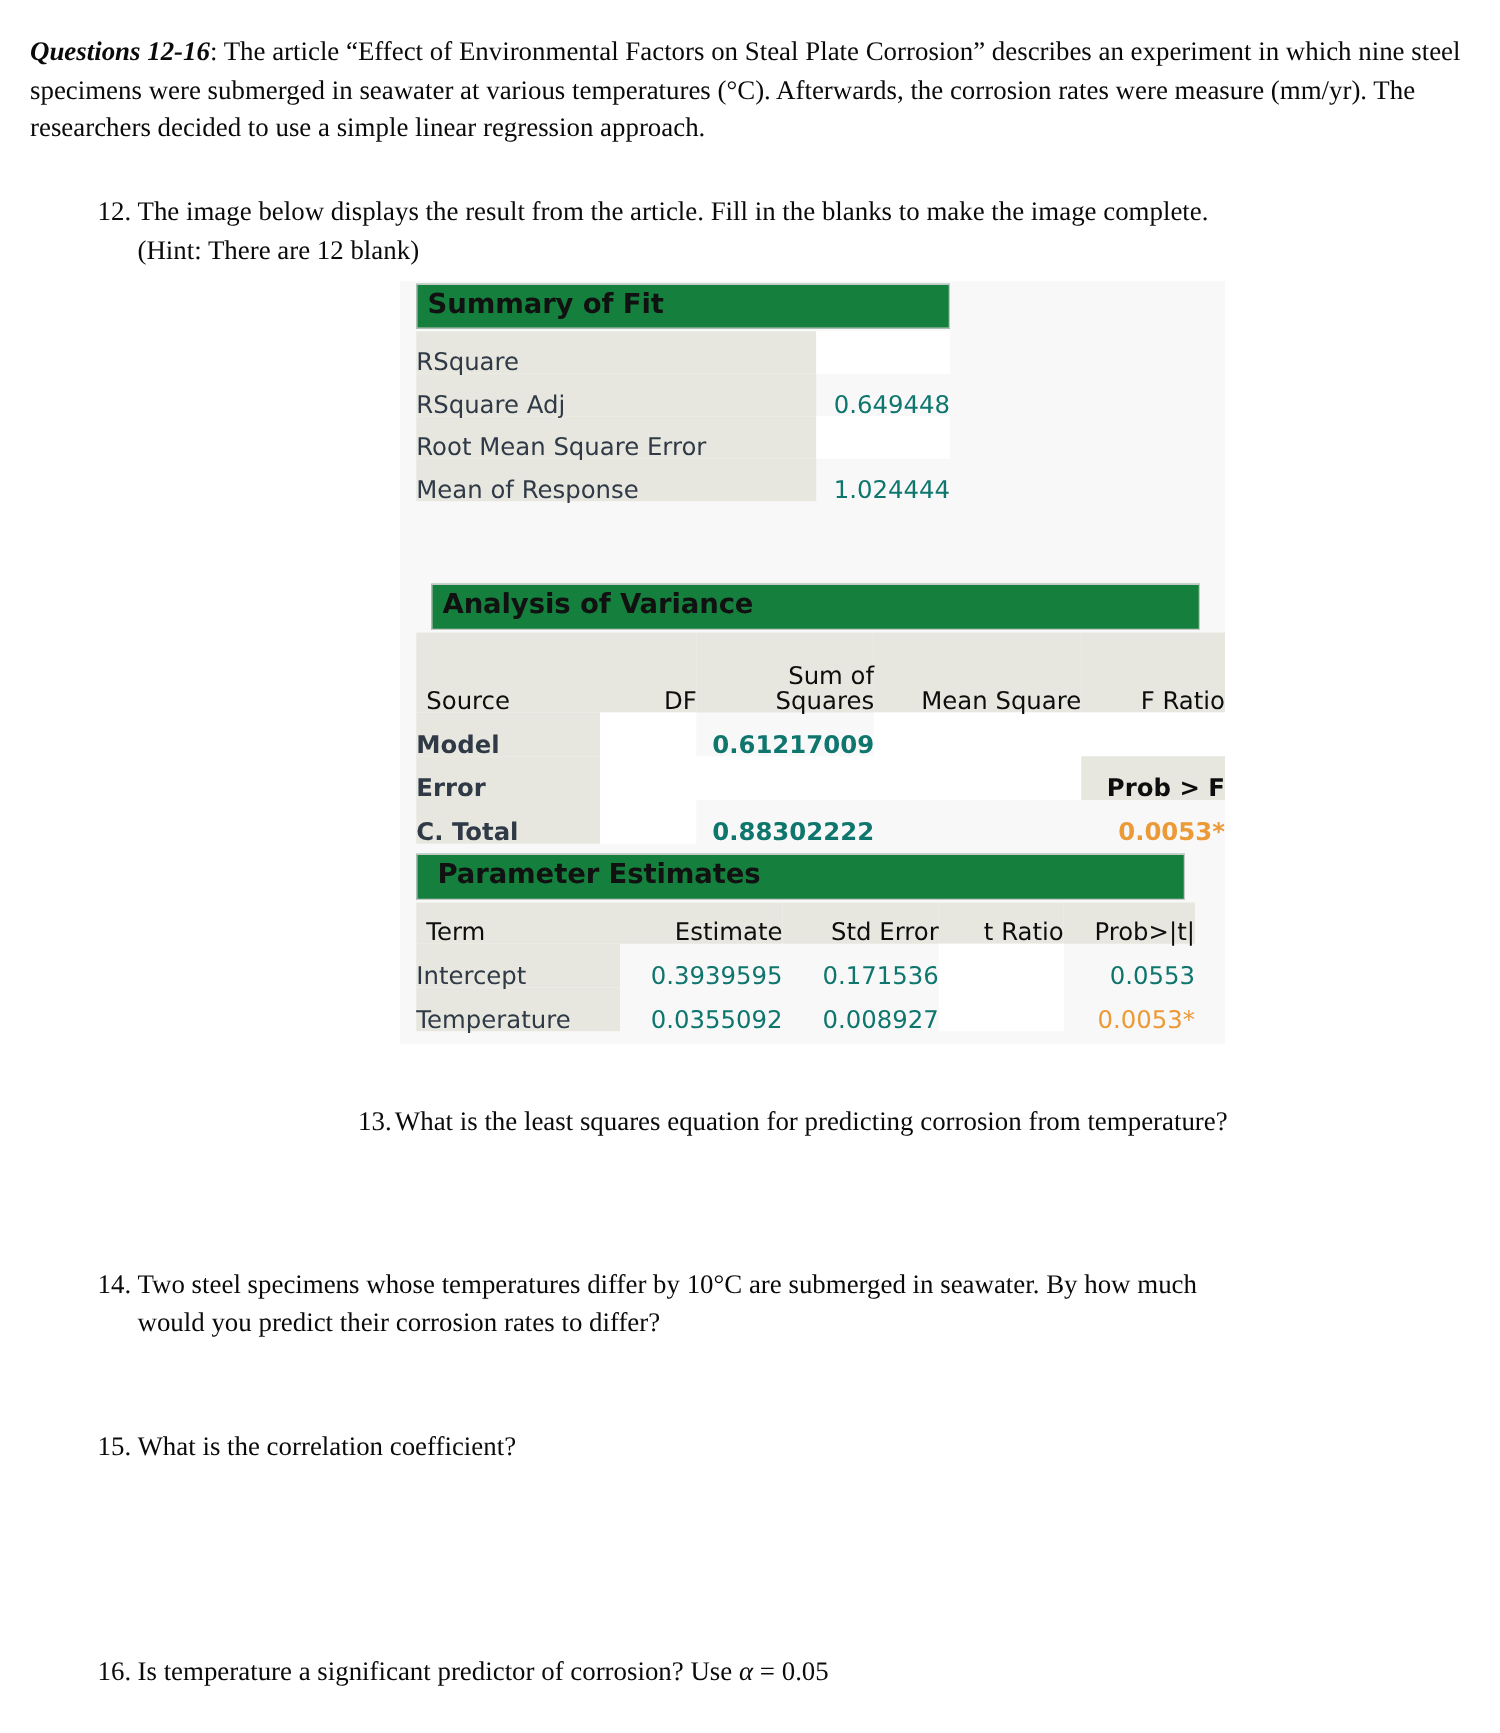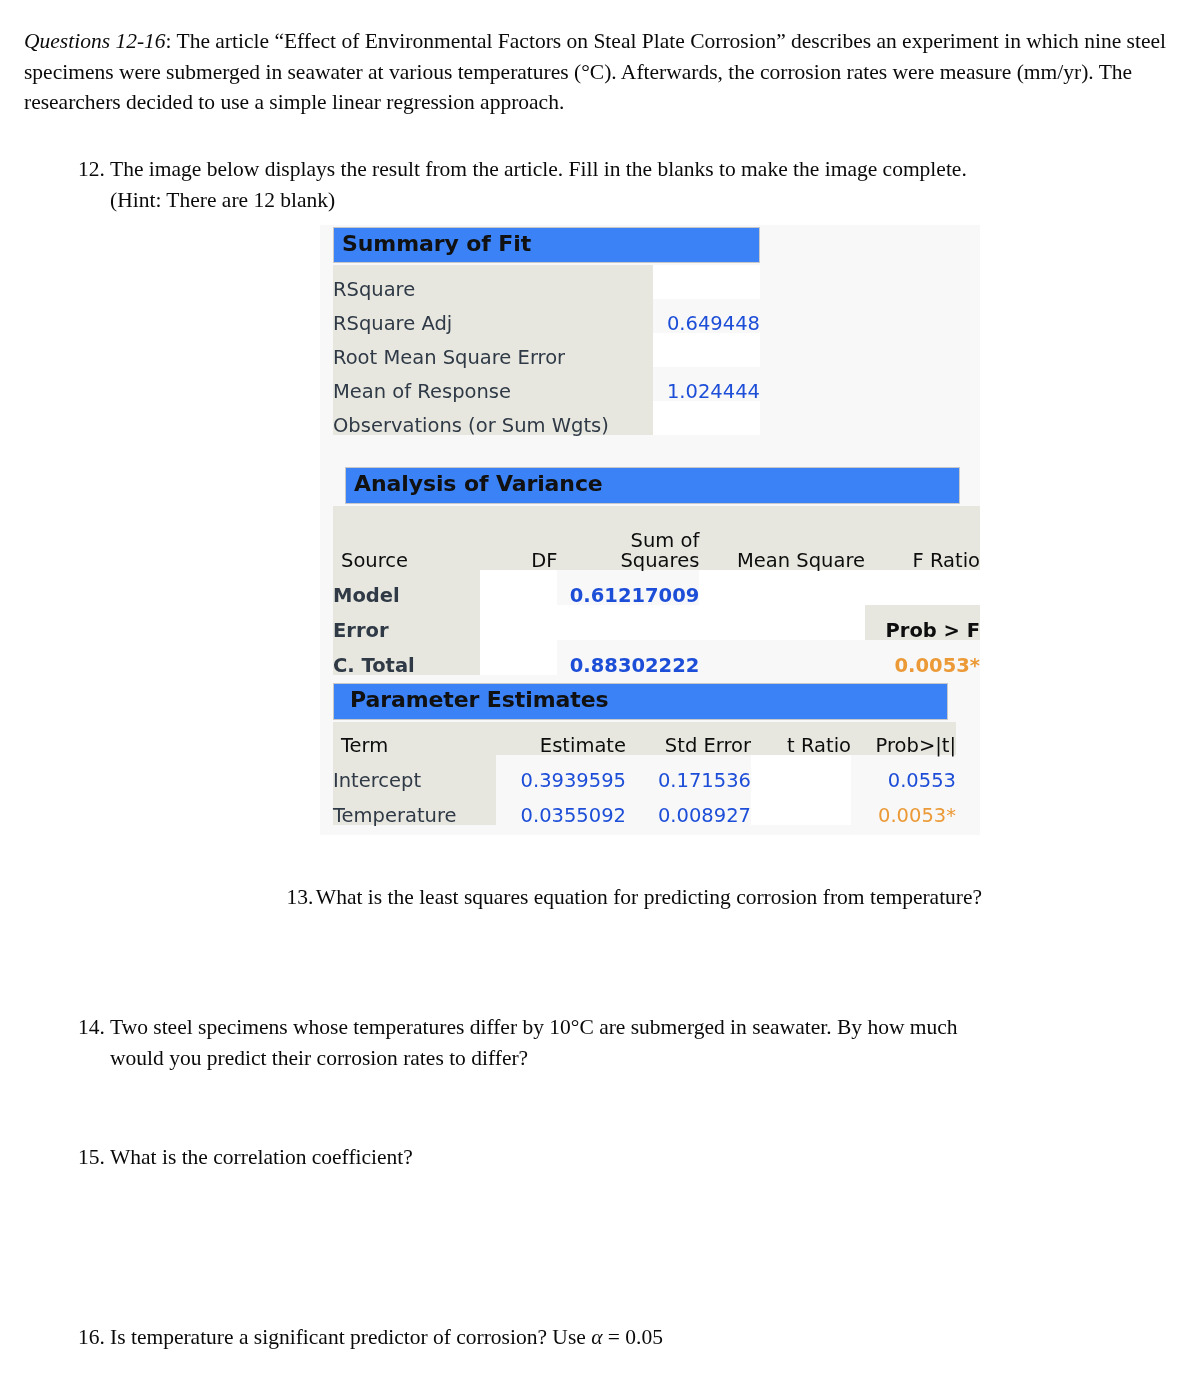--- a/index.html
+++ b/index.html
@@ -25,21 +25,21 @@
     color: #0a0a0a;
     -webkit-font-smoothing: antialiased;
   }
   .intro {
     left: 24px;
     top: 26px;
     width: 1160px;
     text-indent: 0;
   }
   .intro .lead {
-    font-weight: normal;
+    font-weight: bold;
     font-style: italic;
   }
   .q-block {
     left: 78px;
     width: 1110px;
     margin-top: 12px;
   }
   .q-block .num {
     display: inline-block;
     width: 32px;
@@ -69,21 +69,21 @@
     top: 225px;
     width: 660px;
     height: 610px;
     background: #f8f8f8;
     font-family: "DejaVu Sans", "Liberation Sans", sans-serif;
     color: #2a3440;
     font-size: 19.5px;
   }
 
   .panel-title {
-    background: #3b82f6;
+    background: #15803d;
     border: 1px solid #c8c8c8;
     font-weight: bold;
     font-size: 22px;
     color: #111111;
     padding: 3px 0 4px 8px;
     box-sizing: border-box;
     letter-spacing: -0.1px;
   }
   #sof-title   { position:absolute; left:13px;  top:2px;   width:427px; height:36px; }
   #anova-title { position:absolute; left:13px;  top:242px; width:615px; height:37px;margin-left:12px; }
@@ -97,21 +97,21 @@
   table.grid td, table.grid th {
     padding: 0;
     margin: 0;
     vertical-align: bottom;
     font-weight: normal;
     line-height: 1.0;
     white-space: nowrap;
   }
 
   .lbl   { background: #e7e7e0; color:#2f3a46; padding: 2px 6px 4px 8px; text-align:left; }
-  .valT  { background: transparent; color:#1d4ed8; padding: 2px 8px 4px 6px; text-align:right; }
+  .valT  { background: transparent; color:#0f766e; padding: 2px 8px 4px 6px; text-align:right; }
   .blank { background: #ffffff; }
   .hdr   { background: #e7e7e0; color:#0d0d0d; font-weight:bold; text-align:right; padding: 2px 8px 4px 6px; }
   .hdr.l { text-align:left; padding-left:8px; }
   .sig   { color: #eb9a37; }
   .probf { background:#e7e7e0; color:#0d0d0d; font-weight:bold; text-align:right; padding:2px 8px 4px 6px; }
 
   
   #sof { left: 13px; top: 40px; }
   #sof .lbl { width: 320px; height: 34px; }
   #sof .val, #sof .blank { width: 107px; height: 34px; }
@@ -162,24 +162,20 @@
         <td class="lbl">RSquare Adj</td>
         <td class="valT">0.649448</td>
       </tr>
       <tr>
         <td class="lbl">Root Mean Square Error</td>
         <td class="blank"></td>
       </tr>
       <tr>
         <td class="lbl">Mean of Response</td>
         <td class="valT">1.024444</td>
-      </tr>
-      <tr>
-        <td class="lbl">Observations (or Sum Wgts)</td>
-        <td class="blank"></td>
       </tr>
     </tbody>
   </table>
 
   <div class="panel-title" id="anova-title">Analysis of Variance</div>
 
   <table class="grid" id="anova">
     <tbody>
       <tr class="head">
         <td class="hdr l c-source">Source</td>

